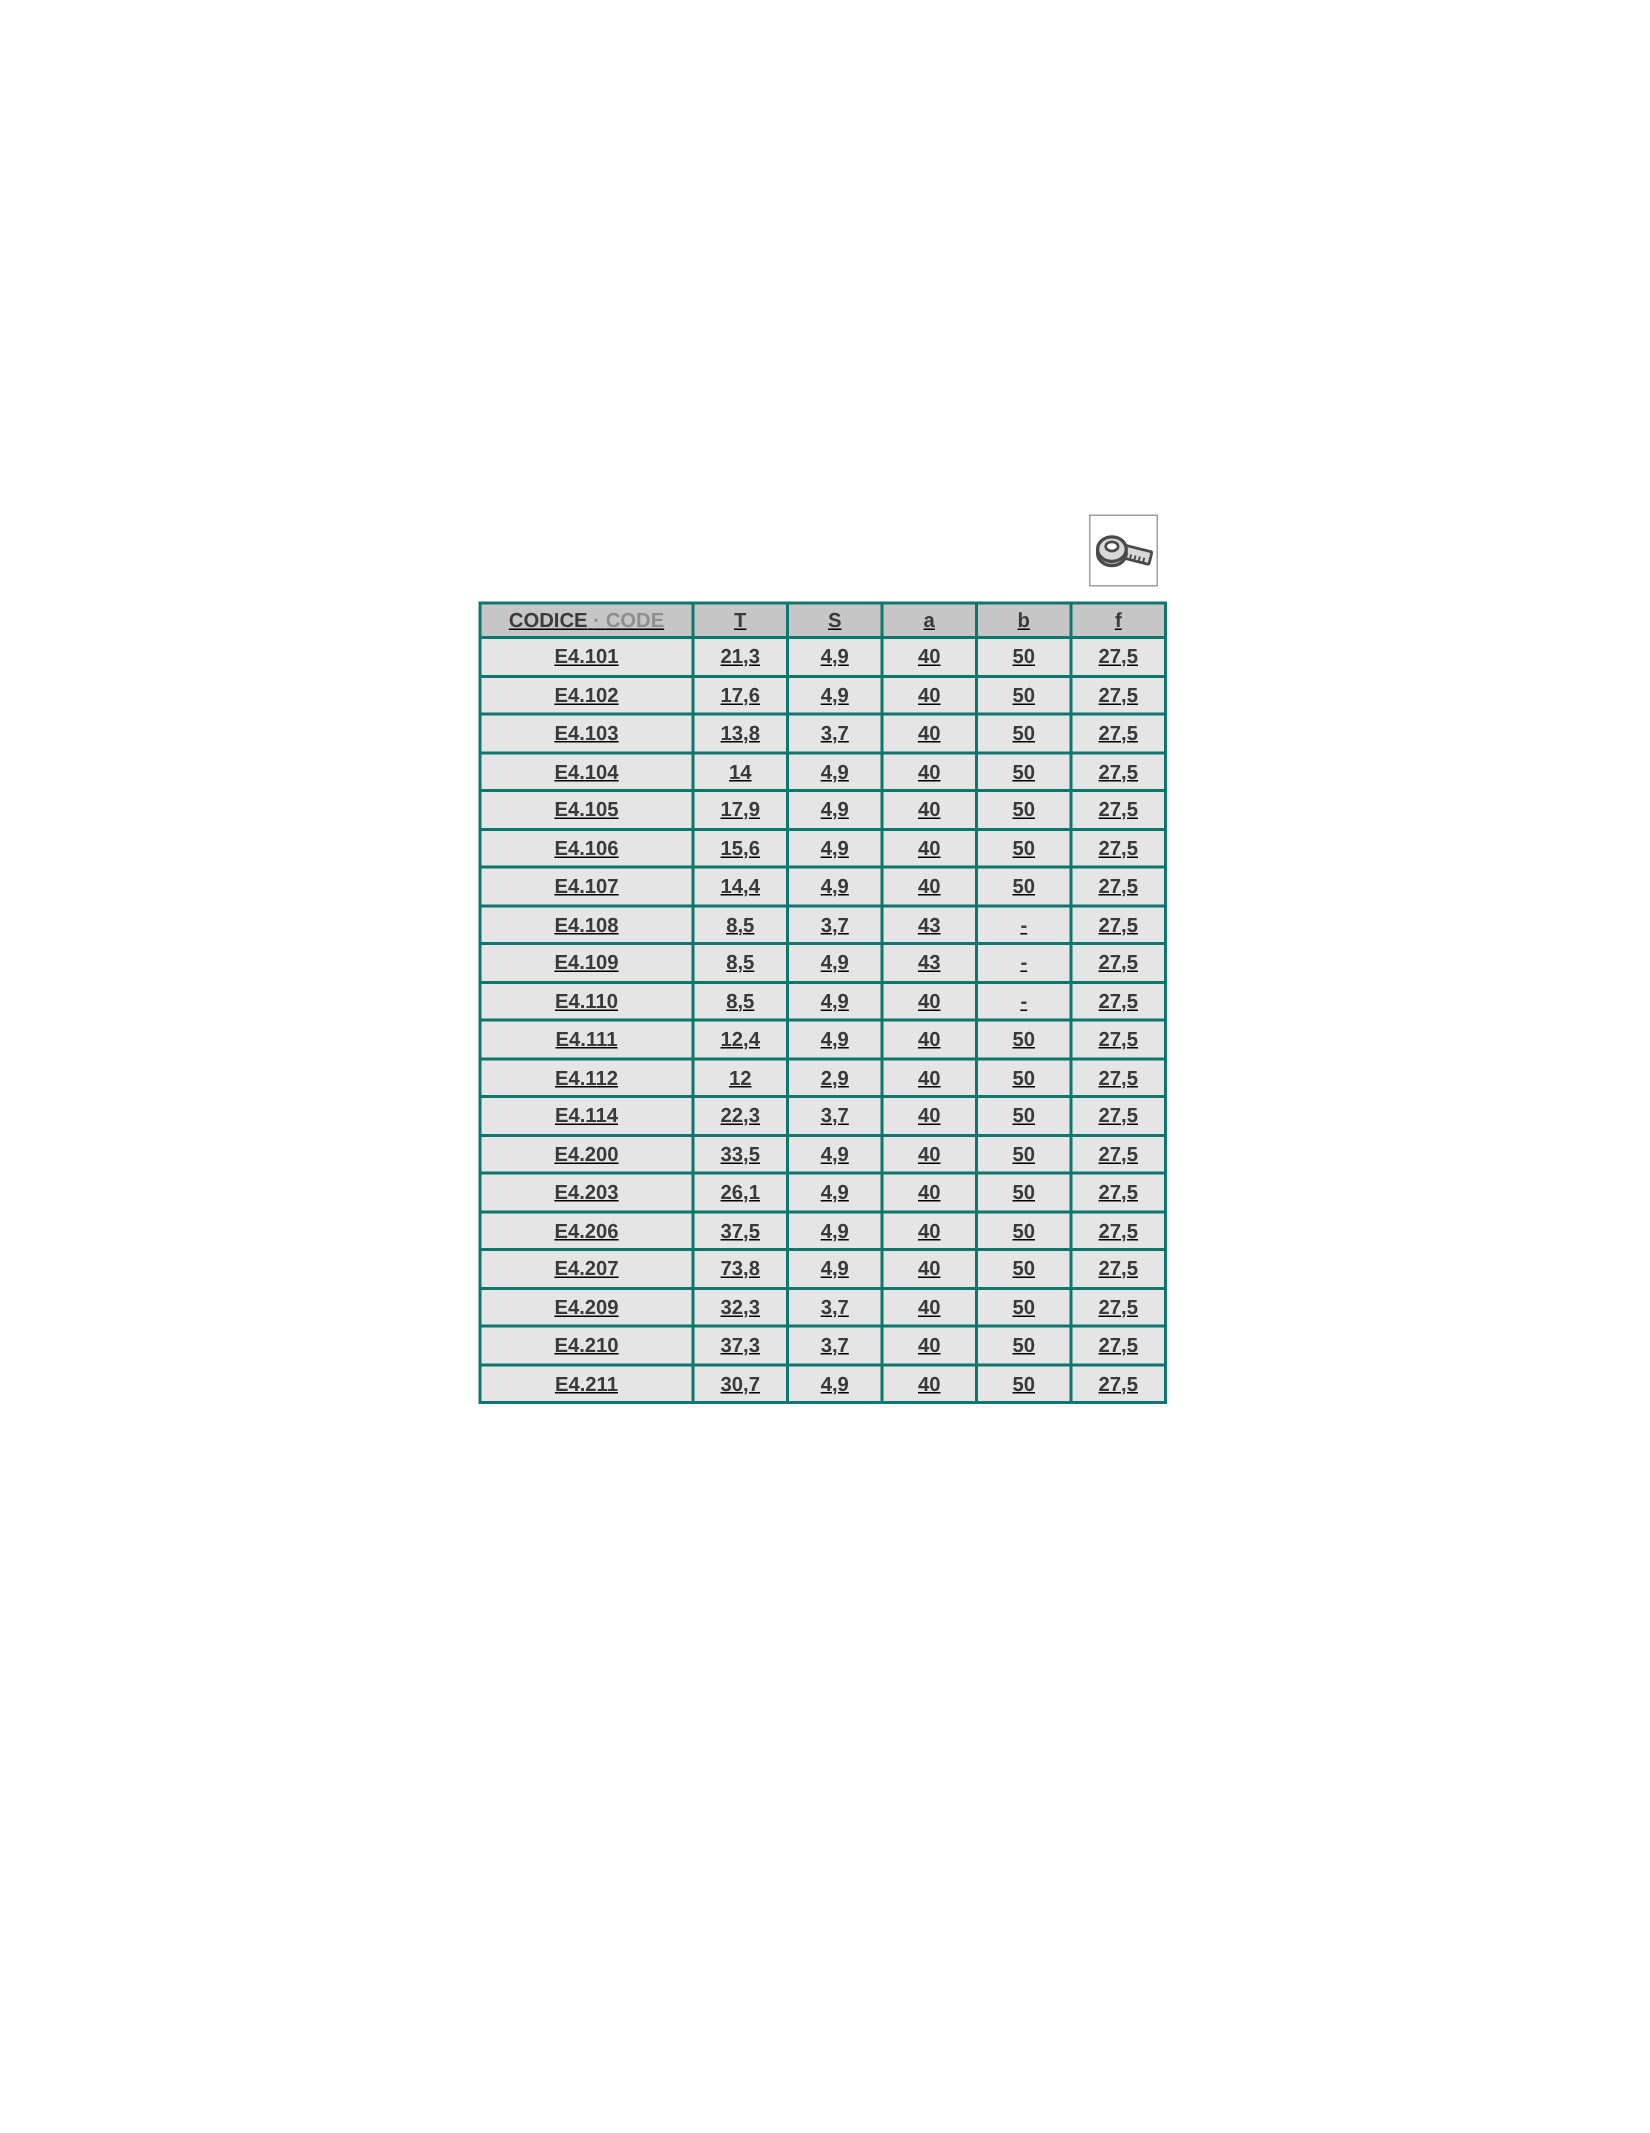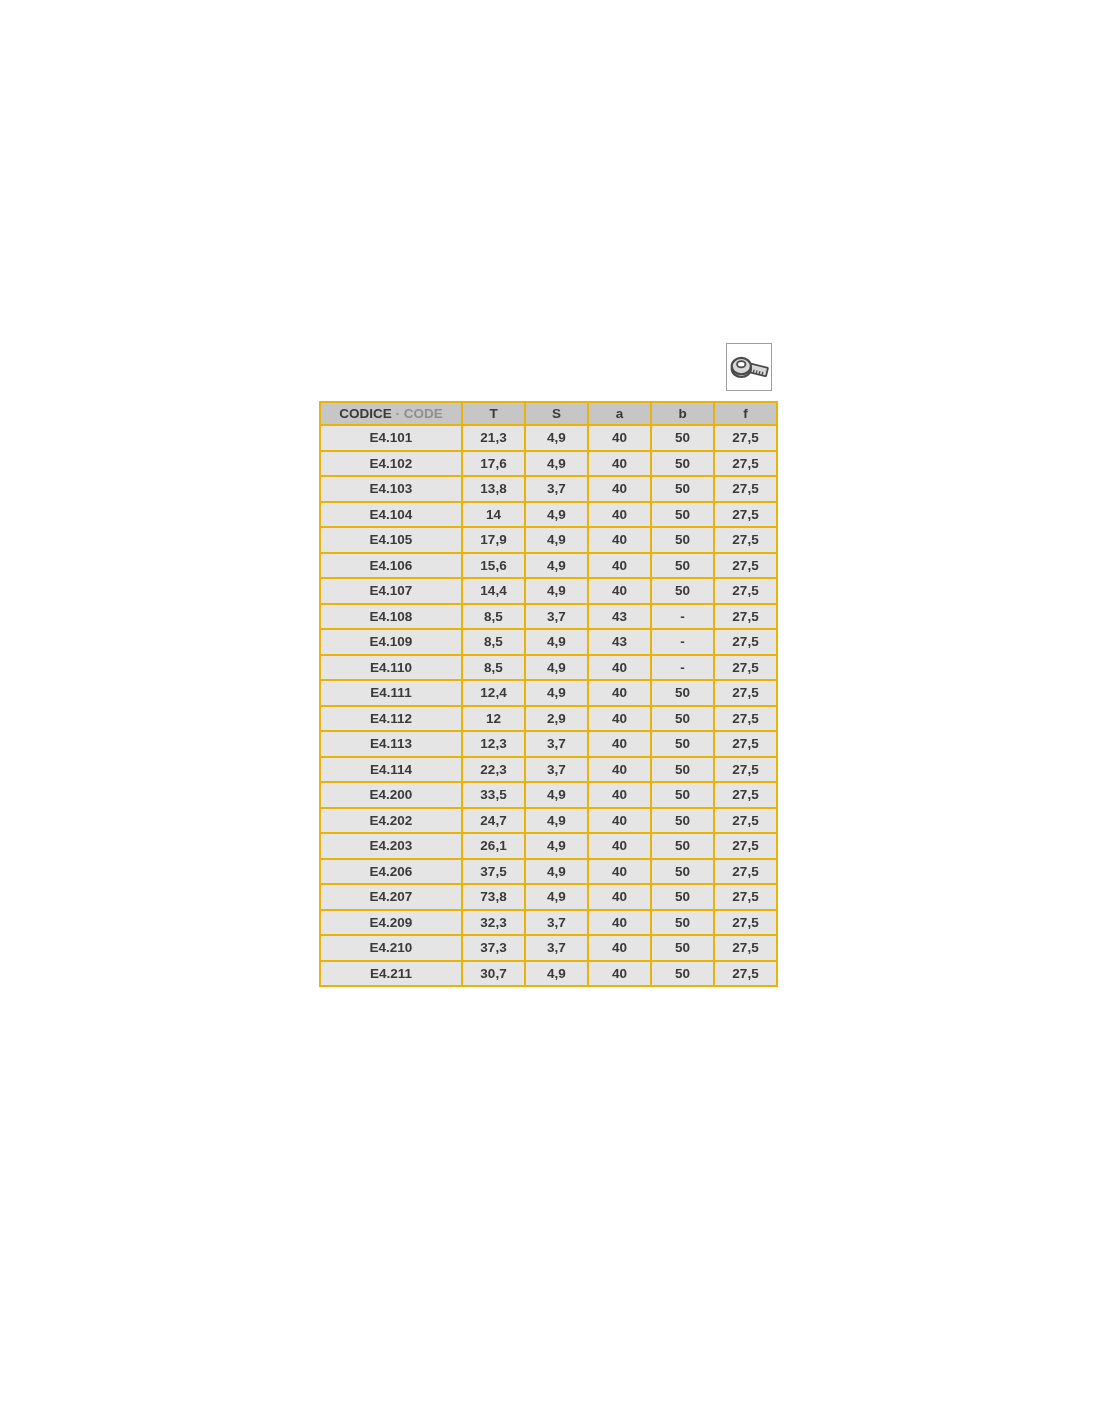--- a/index.html
+++ b/index.html
@@ -34,22 +34,23 @@
     align-items: center;
     justify-content: center;
     box-sizing: border-box;
   }
   table.spec-table {
     position: absolute;
     left: 319px;
     top: 401px;
     border-collapse: separate;
     border-spacing: 2px;
-    background: #eab308;
+    background: #0f766e;
     table-layout: fixed;
+    text-decoration: underline;
   }
   .spec-table th,
   .spec-table td {
     padding: 0;
     text-align: center;
     vertical-align: middle;
     font-size: 13.5px;
     font-weight: bold;
     color: var(--text-dark);
     line-height: 1;
@@ -206,52 +207,36 @@
         </tr>
         <tr>
           <td>E4.112</td>
           <td>12</td>
           <td>2,9</td>
           <td>40</td>
           <td>50</td>
           <td>27,5</td>
         </tr>
         <tr>
-          <td>E4.113</td>
-          <td>12,3</td>
-          <td>3,7</td>
-          <td>40</td>
-          <td>50</td>
-          <td>27,5</td>
-        </tr>
-        <tr>
           <td>E4.114</td>
           <td>22,3</td>
           <td>3,7</td>
           <td>40</td>
           <td>50</td>
           <td>27,5</td>
         </tr>
         <tr>
           <td>E4.200</td>
           <td>33,5</td>
           <td>4,9</td>
           <td>40</td>
           <td>50</td>
           <td>27,5</td>
         </tr>
         <tr>
-          <td>E4.202</td>
-          <td>24,7</td>
-          <td>4,9</td>
-          <td>40</td>
-          <td>50</td>
-          <td>27,5</td>
-        </tr>
-        <tr>
           <td>E4.203</td>
           <td>26,1</td>
           <td>4,9</td>
           <td>40</td>
           <td>50</td>
           <td>27,5</td>
         </tr>
         <tr>
           <td>E4.206</td>
           <td>37,5</td>

